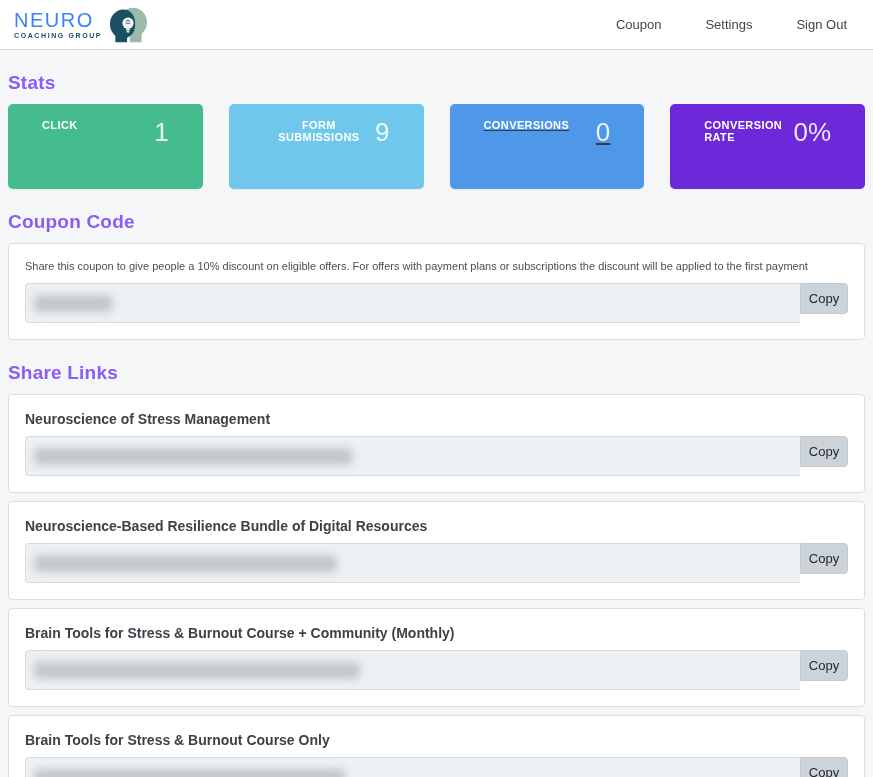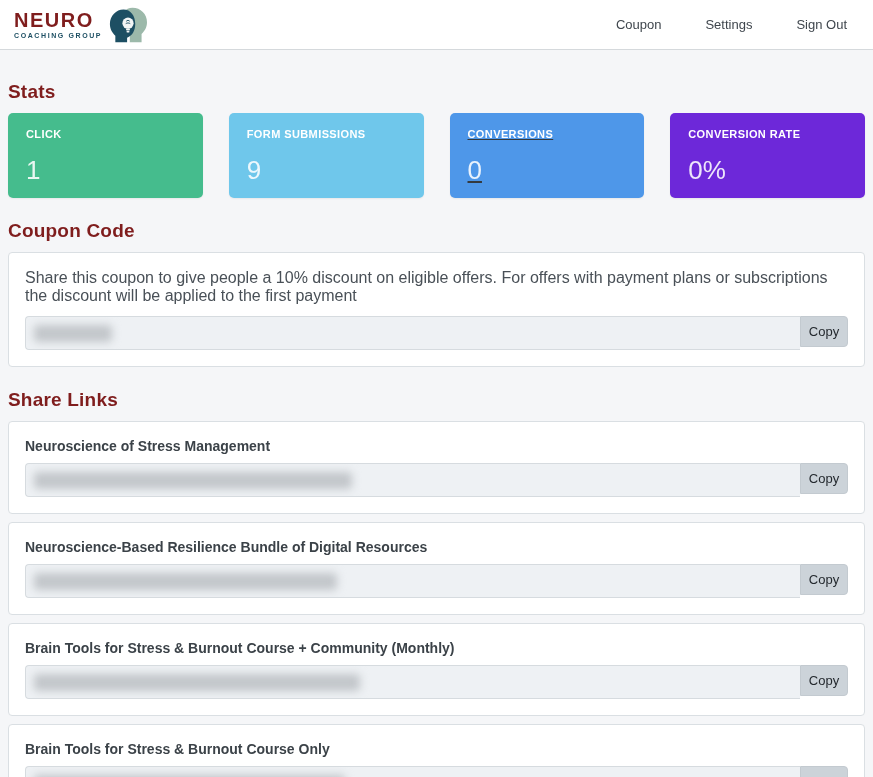--- a/index.html
+++ b/index.html
@@ -17,68 +17,68 @@
     height:50px;
     display:flex;
     align-items:center;
     justify-content:space-between;
     padding:0 18px 0 14px;
     border-bottom:1px solid #d5d9dc;
   }
   .brand { display:flex; align-items:center; gap:4px; }
   .brand-text { display:flex; flex-direction:column; line-height:1; }
   .brand-top {
-    font-size:20px; font-weight:700; letter-spacing:1.5px;
-    color:#7f1d1d;
+    font-size:20px; font-weight:400; letter-spacing:1.5px;
+    color:#3b82f6;
   }
   .brand-bottom {
     font-size:7px; font-weight:700; letter-spacing:1.6px;
     color:#1d4f63; margin-top:2px;
   }
   .nav { display:flex; align-items:center; gap:44px; padding-right:8px; }
   .nav a {
     text-decoration:none; color:#3f464d; font-size:13px; cursor:pointer;
   }
 
   
   .container { padding:12px 8px 14px 8px; }
   .section-heading {
-    font-size:19px; font-weight:700; color:#7f1d1d;
-    margin:19px 0 10px 0; letter-spacing:.2px;
+    font-size:19px; font-weight:700; color:#8b5cf6;
+    margin:10px 0 10px 0; letter-spacing:.2px;
   }
 
   
   .stats-row { display:flex; gap:26px; margin-bottom:22px; }
   .stat-card {
     flex:1; height:85px; border-radius:5px;
-    padding:15px 18px;
-    display:flex; flex-direction:column; justify-content:space-between;
+    padding:15px 34px;
+    display:flex; flex-direction:row; justify-content:space-between;
     box-shadow:0 1px 2px rgba(0,0,0,.06);
   }
   .stat-label {
     color:#ffffff; font-size:11px; font-weight:700; letter-spacing:.4px;
   }
   .stat-value {
     color:rgba(255,255,255,.88); font-size:26px; font-weight:400; line-height:1;
   }
 
   
   .card {
     background:#ffffff;
     border:1px solid #dadfe3;
     border-radius:4px;
     padding:16px;
   }
   .coupon-card { margin-bottom:22px; }
   .coupon-desc {
-    font-size:16px; color:#495057; margin-bottom:11px;
-  }
-
-  
-  .input-group { display:flex; width:100%; height:34px; }
+    font-size:11px; color:#495057; margin-bottom:11px;
+  }
+
+  
+  .input-group { display:flex; width:100%; height:40px; }
   .fake-input {
     flex:1; position:relative; overflow:hidden;
     background:#eef1f4;
     border:1px solid #d6dbdf;
     border-right:none;
     border-radius:4px 0 0 4px;
     display:flex; align-items:center;
     padding:0 8px;
   }
   .blur-pill {
@@ -134,21 +134,21 @@
 </div>
 
 <div class="container">
 
   <div class="section-heading">Stats</div>
   <div class="stats-row">
     <div class="stat-card" style="background: rgb(69, 188, 141);">
       <div class="stat-label">CLICK</div>
       <div class="stat-value">1</div>
     </div>
-    <div class="stat-card" style="background: rgb(111, 199, 235);">
+    <div class="stat-card" style="background: rgb(111, 199, 235); text-align: center;">
       <div class="stat-label">FORM SUBMISSIONS</div>
       <div class="stat-value">9</div>
     </div>
     <div class="stat-card" style="background: rgb(78, 151, 233); text-decoration: underline;">
       <div class="stat-label">CONVERSIONS</div>
       <div class="stat-value">0</div>
     </div>
     <div class="stat-card" style="background: #6d28d9;">
       <div class="stat-label">CONVERSION RATE</div>
       <div class="stat-value">0%</div>

